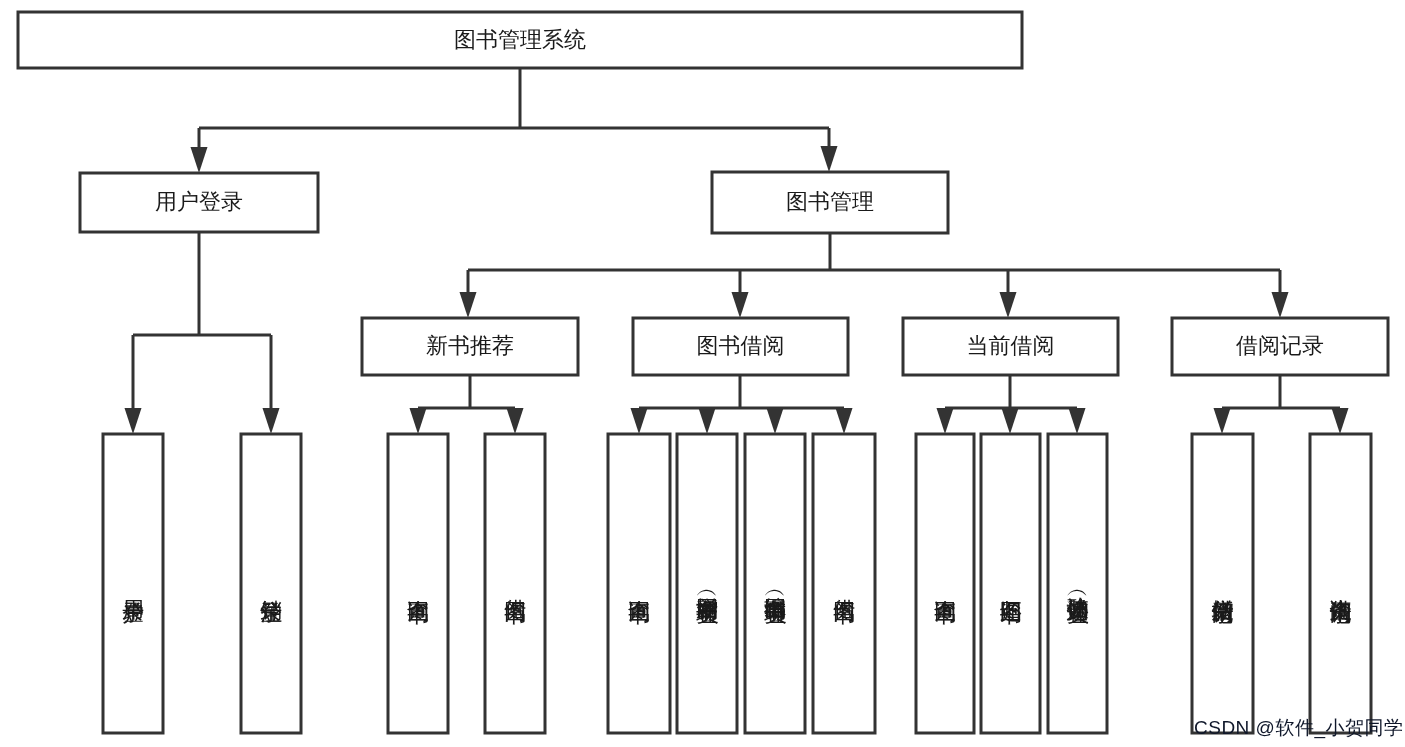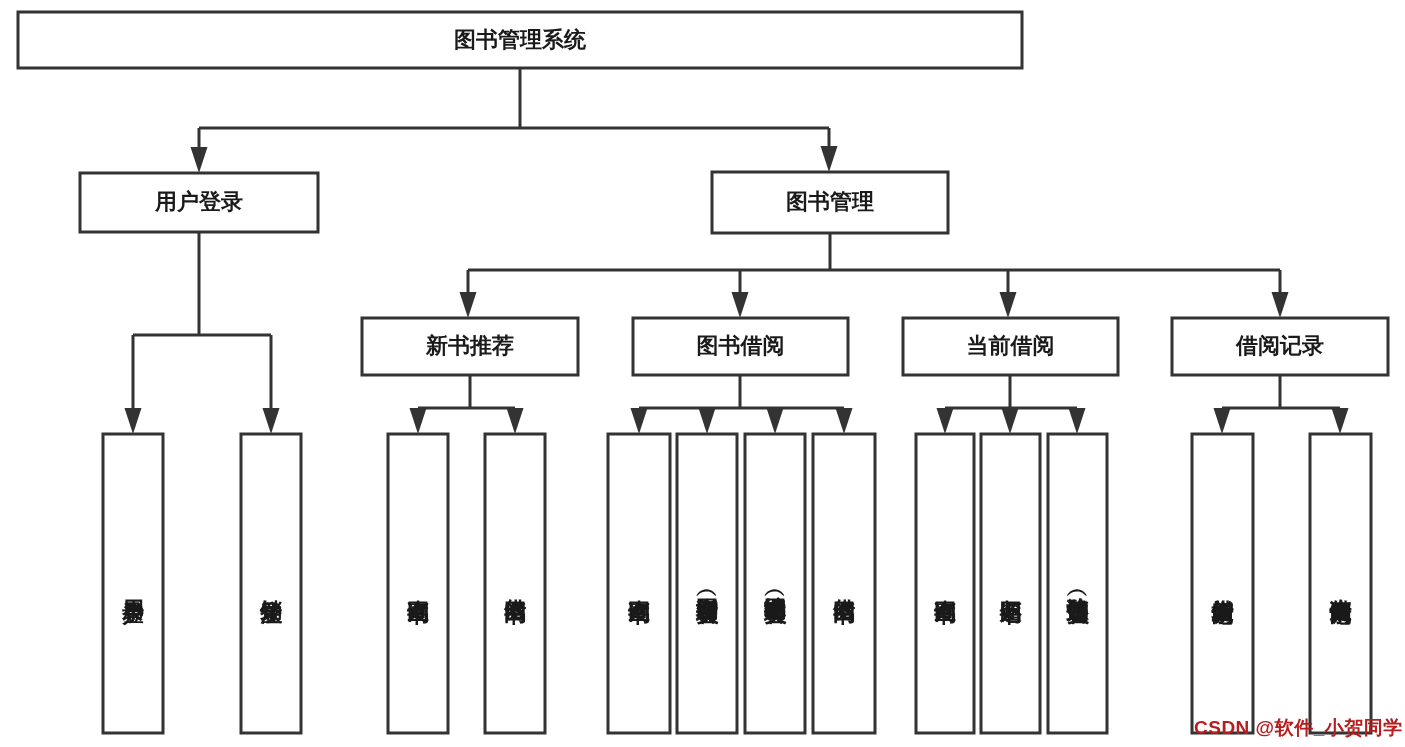--- a/index.html
+++ b/index.html
@@ -11,21 +11,20 @@
     width: 1405px;
     height: 747px;
     font-family: "Liberation Sans", "DejaVu Sans", sans-serif;
     overflow: hidden;
   }
   #diagram-root {
     position: relative;
     width: 1405px;
     height: 561px;
     background: #ffffff;
-    font-weight: bold;
   }
   svg#flow-svg {
     position: absolute;
     top: 0;
     left: 0;
     width: 1405px;
     height: 747px;
     display: block;
   }
   .node-box {
@@ -63,21 +62,21 @@
     text-align: center;
     display: flex;
     align-items: center;
     justify-content: center;
     pointer-events: none;
   }
   .watermark {
     position: absolute;
     font-family: "Liberation Sans", "DejaVu Sans", sans-serif;
     font-size: 19px;
-    color: #b91c1c;
+    color: #0f172a;
     white-space: nowrap;
     letter-spacing: 0.5px;
   }
 </style>
 </head>
 <body>
 
 <div id="diagram-root">
 
   <svg id="flow-svg" viewBox="0 0 1405 747">

